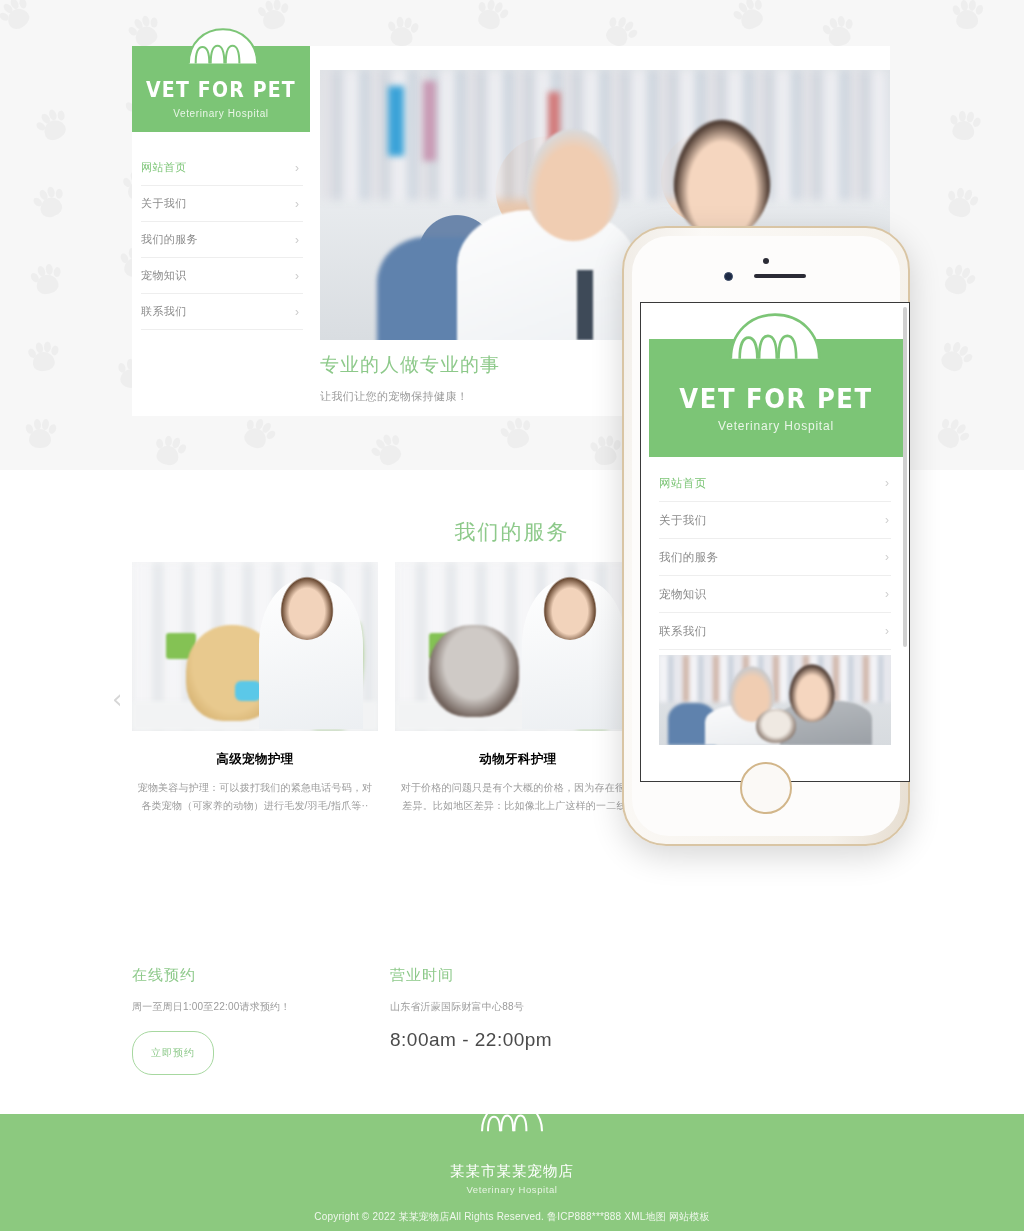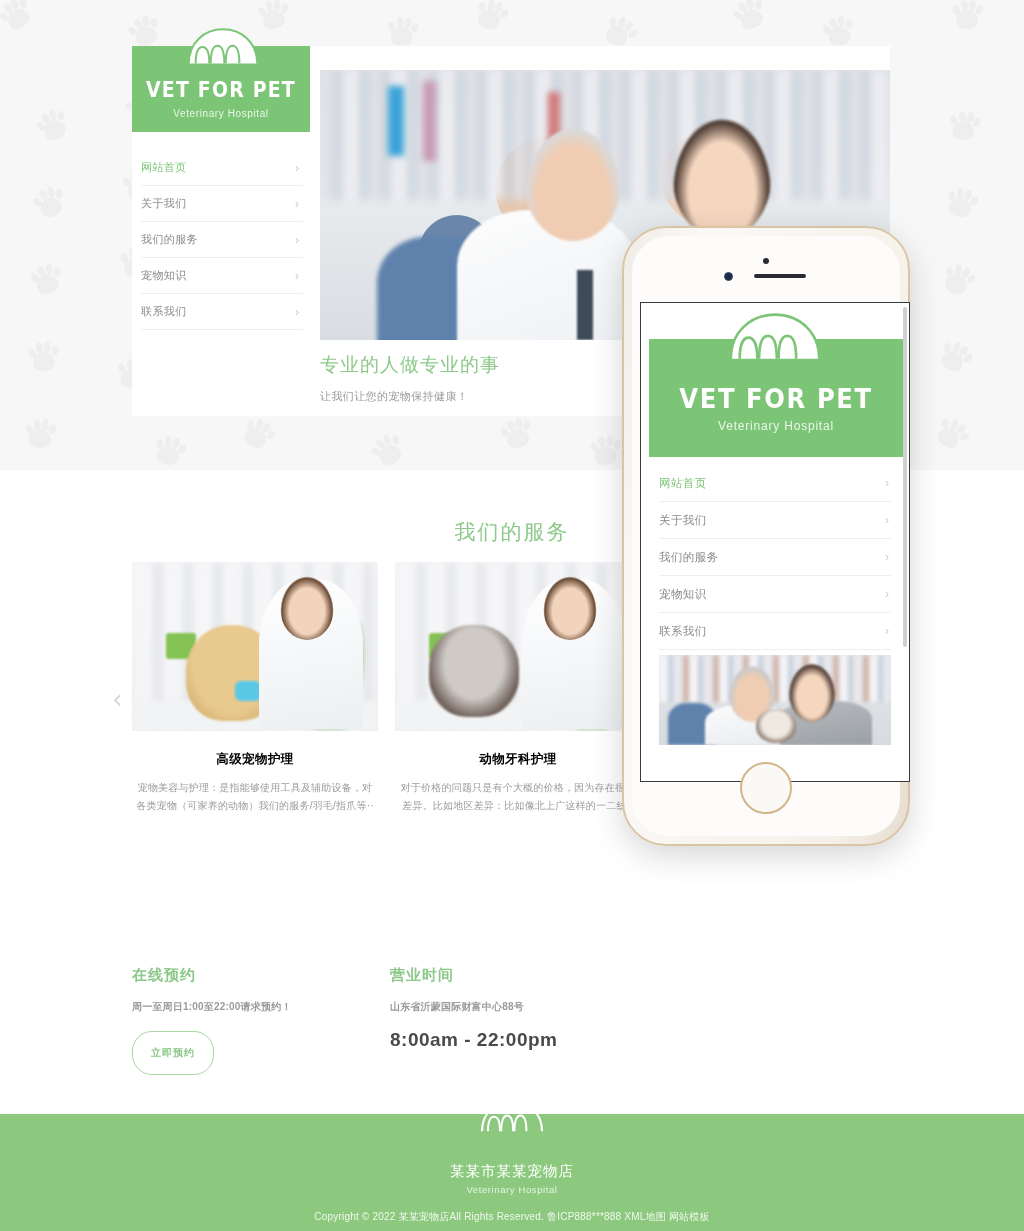--- a/index.html
+++ b/index.html
@@ -230,21 +230,21 @@
     margin-top:11px; text-align:center;
     font-size:10px; color:#9b9b9b; line-height:1.75; letter-spacing:.2px;
     padding:0 2px;
   }
 
   
   .info-row{
     position:absolute; left:132px; top:966px; width:760px;
     display:flex;
   }
-  .info-col{ width:258px;font-weight:bold; }
+  .info-col{ width:258px; }
   .info-col.c2{ width:258px; }
   .info-h{
     font-size:15px; color:#8dc98a; letter-spacing:1px;
   }
   .info-p{
     margin-top:14px; font-size:10px; color:#9b9b9b; letter-spacing:.2px; line-height:1.6;
   }
   .info-big{
     margin-top:14px; font-size:19px; color:#4a4a4a; letter-spacing:.5px;
   }
@@ -847,21 +847,21 @@
         <div class="shelfbg"></div>
         <div class="plant"></div>
         <div class="table"></div>
         <div class="pot"></div>
         <div class="dog"></div>
         <div class="glove"></div>
         <div class="vet"></div>
         <div class="vhead"></div>
       </div>
       <div class="svc-name">高级宠物护理</div>
-      <div class="svc-desc">宠物美容与护理：是指能够使用工具及辅助设备，对各类宠物（可家养的动物）我们的服务/羽毛/指爪等··</div>
+      <div class="svc-desc">宠物美容与护理：可以拨打我们的紧急电话号码，对各类宠物（可家养的动物）进行毛发/羽毛/指爪等··</div>
     </div>
     <div class="svc-card">
       <div class="svc-photo">
         <div class="shelfbg"></div>
         <div class="plant"></div>
         <div class="table"></div>
         <div class="pot"></div>
         <div class="cat"></div>
         <div class="vet"></div>
         <div class="vhead"></div>

